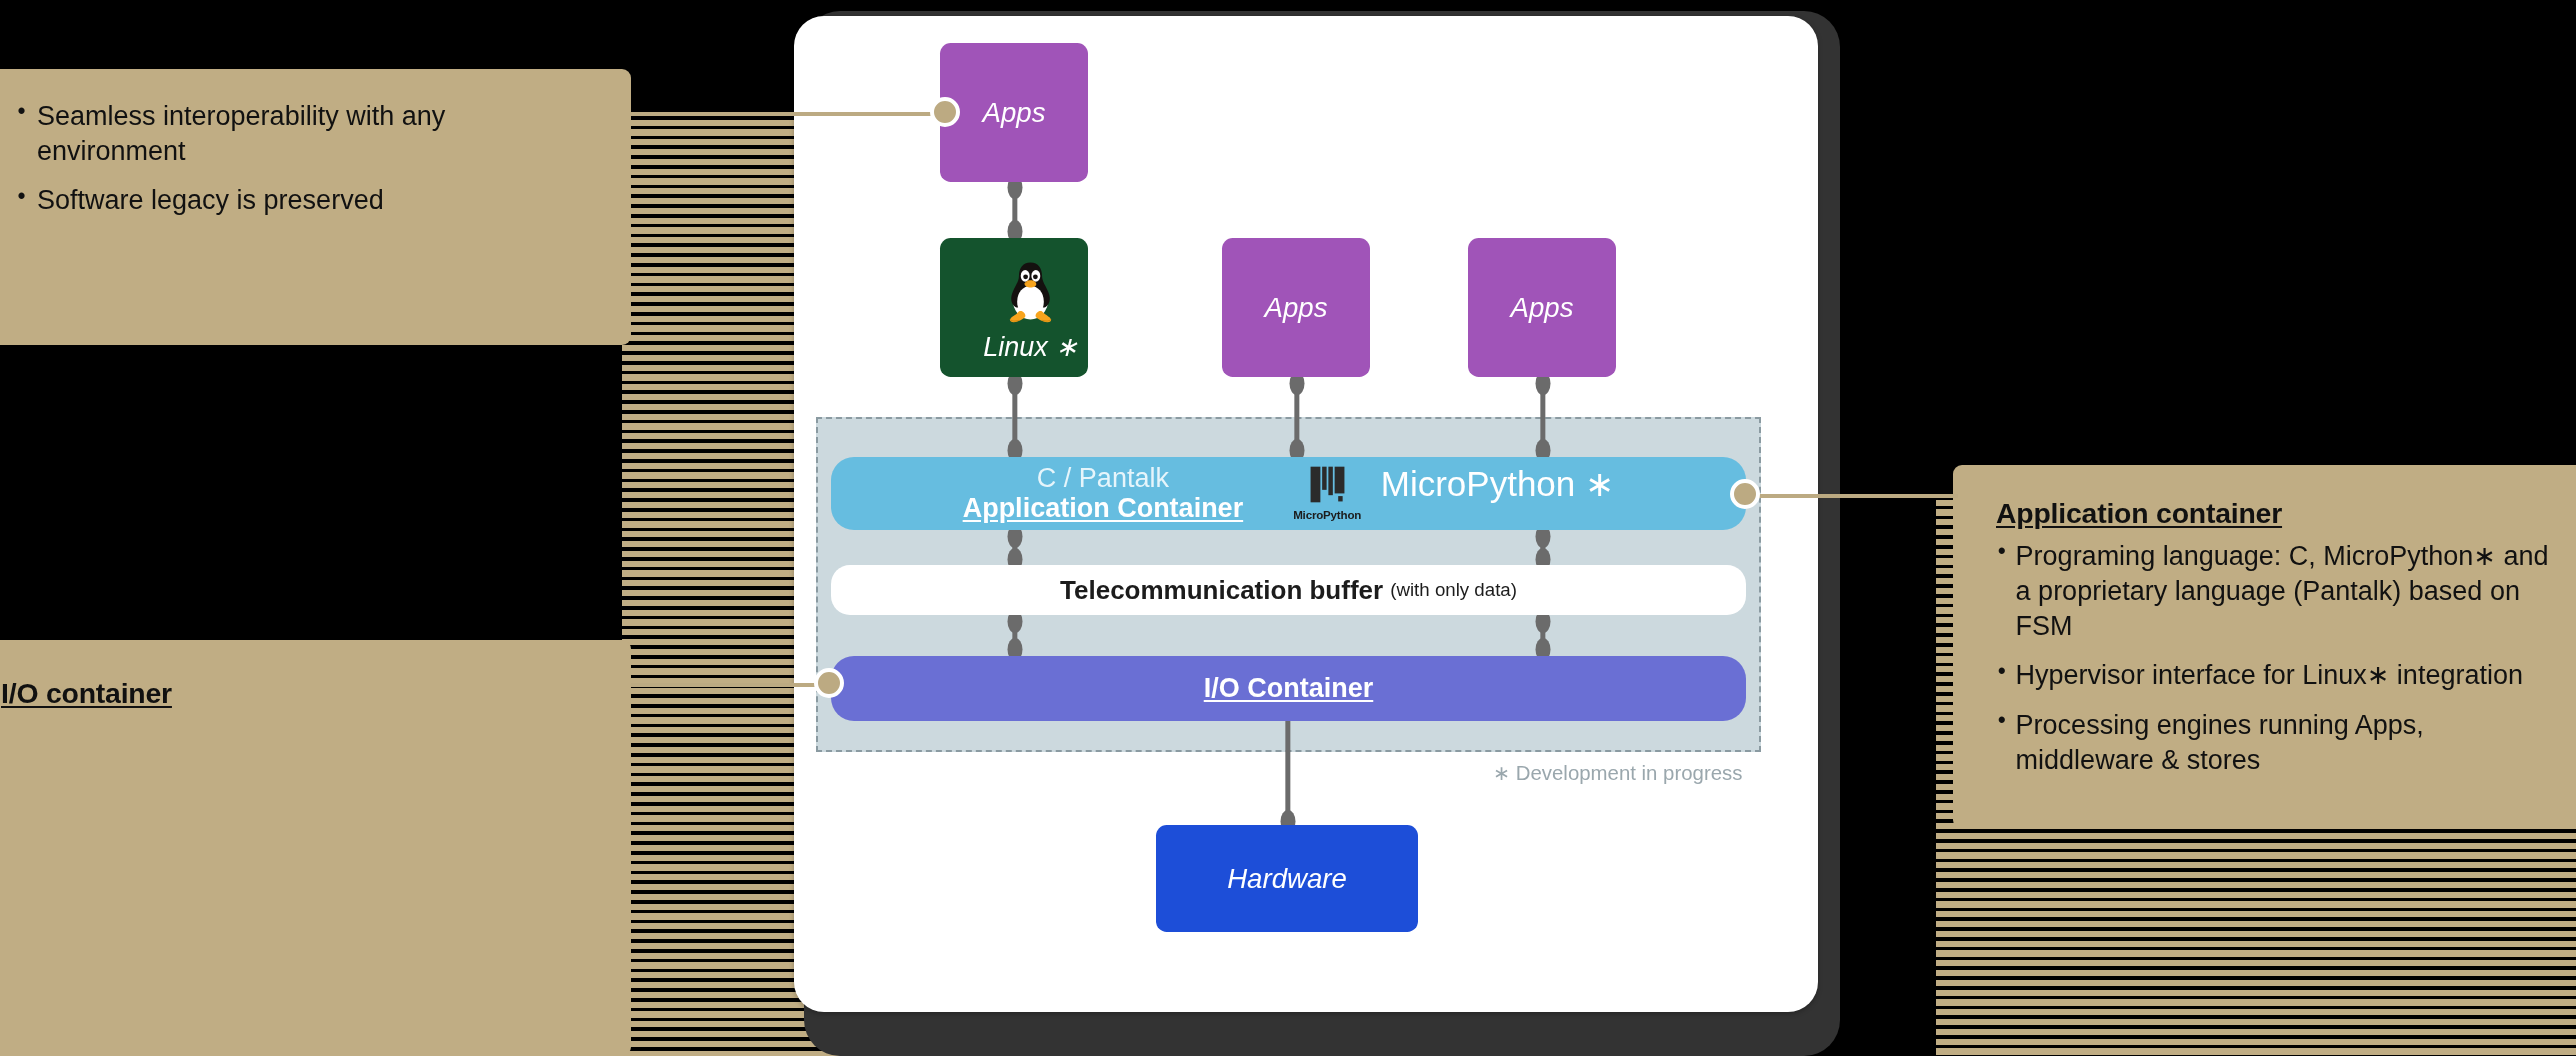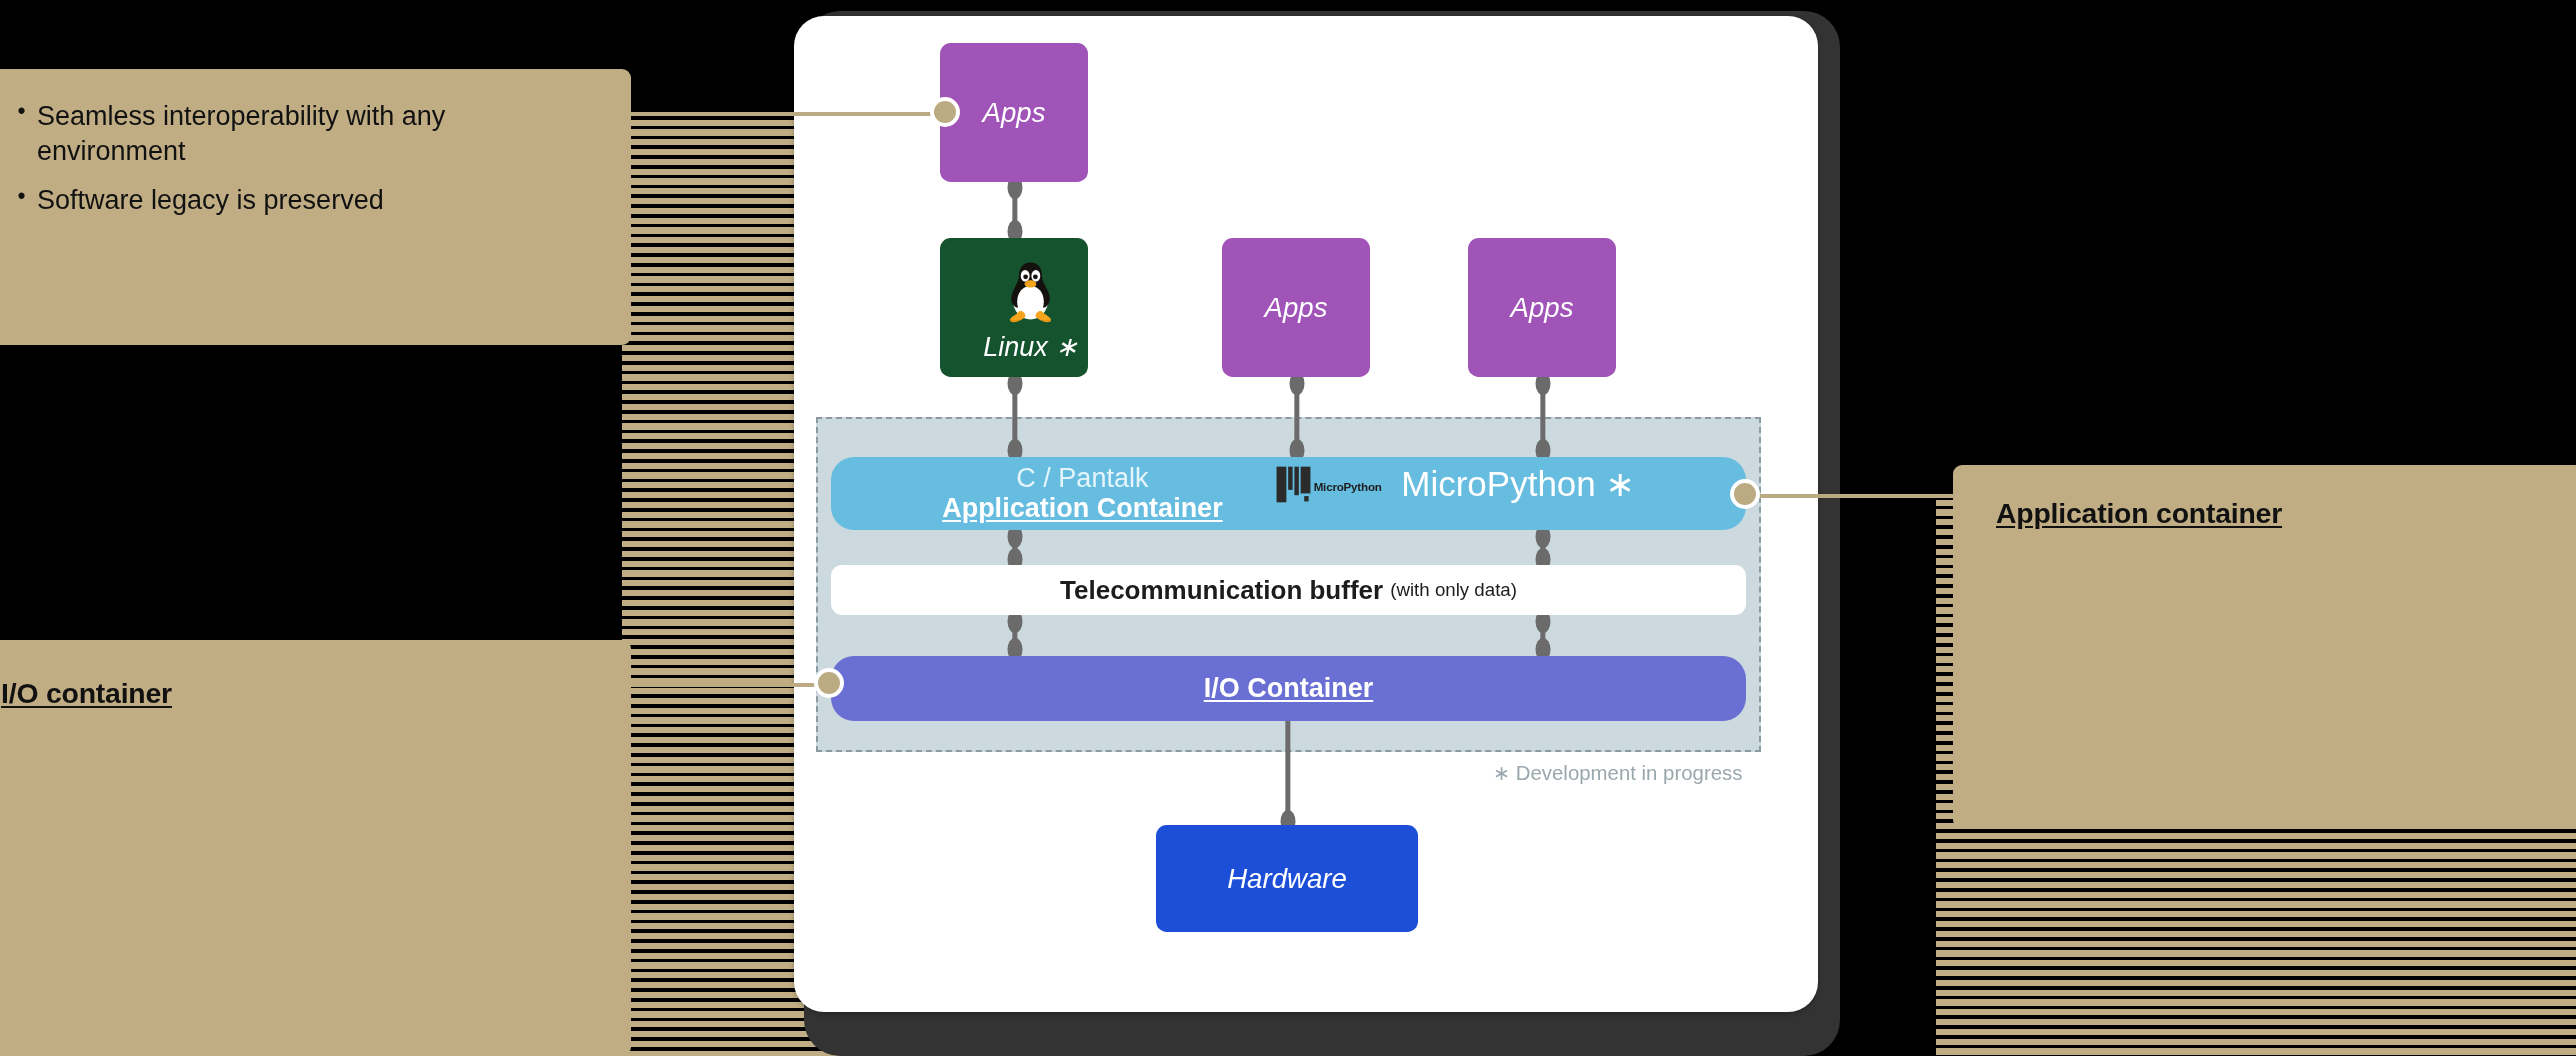--- a/index.html
+++ b/index.html
@@ -147,29 +147,29 @@
   #bar-app-container{
     left:831px; top:457px; width:915px; height:73px;
     background:#66bde0;
     color:#fff;
   }
   .app-stack{ display:flex; align-items:flex-start; gap:0; }
   .app-text{ display:flex; flex-direction:column; align-items:center; line-height:1.08; }
   .app-text .l1{ font-size:27px; color:#e6f5fb; font-weight:400; }
   .app-text .l2{ font-size:27px; font-weight:bold; text-decoration:underline; text-underline-offset:2.7px; color:#fff; }
 
-  .mp-logo{ display:flex; flex-direction:row; align-items:center; margin-left:50px; }
+  .mp-logo{ display:flex; flex-direction:column; align-items:center; margin-left:50px; }
   .mp-mark{ width:41px; height:41px; }
   .mp-name{ font-size:11.6px; font-weight:bold; color:#1c1c1c; margin-top:2.7px; letter-spacing:-0.2px; }
   .mp-label{ font-size:35px; color:#fff; margin-left:19.6px; }
 
   #bar-telecom{
     left:831px; top:565px; width:915px; height:50px;
     background:#ffffff;
-    border-radius:11px;
+    border-radius:19px;
     color:#1c1c1c;
   }
   #bar-telecom .t1{ font-size:26px; font-weight:bold; }
   #bar-telecom .t2{ font-size:18.7px; margin-left:7.1px; }
 
   #bar-io{
     left:831px; top:656px; width:915px; height:65px;
     background:#6a6fd4;
     color:#fff;
   }
@@ -344,14 +344,19 @@
     <li>Software legacy is preserved</li>
   </ul>
 </div>
 
 <div class="panel" id="panel-bottom-left">
   <h3>I/O container</h3>
 </div>
 
 <div class="panel" id="panel-right">
   <h3>Application container</h3>
+  <ul>
+    <li class="tight">Programing language: C, MicroPython∗ and a proprietary language (Pantalk) based on FSM</li>
+    <li class="tight">Hypervisor interface for Linux∗ integration</li>
+    <li class="tight">Processing engines running Apps, middleware &amp; stores</li>
+  </ul>
 </div>
 
 
 </body></html>

